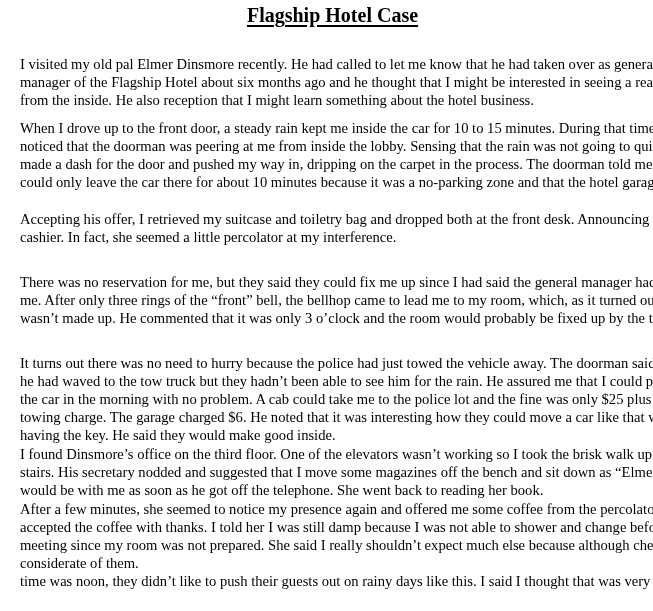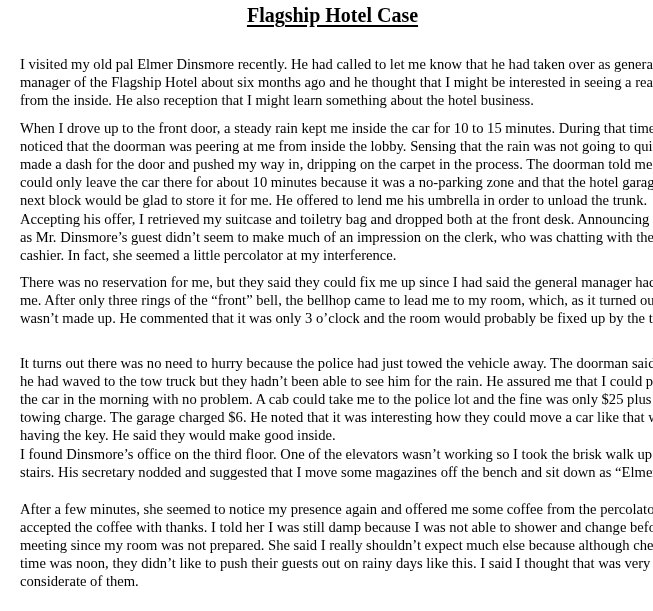--- a/index.html
+++ b/index.html
@@ -60,49 +60,48 @@
     <span class="line">I visited my old pal Elmer Dinsmore recently.  He had called to let me know that he had taken over as general</span>
     <span class="line">manager of the Flagship Hotel about six months ago and he thought that I might be interested in seeing a real hotel</span>
     <span class="line">from the inside.  He also reception that I might learn something about the hotel business.</span>
   </p>
 
   <p class="para" style="top:119px;">
     <span class="line">When I drove up to the front door, a steady rain kept me inside the car for 10 to 15 minutes.  During that time, I</span>
     <span class="line">noticed that the doorman was peering at me from inside the lobby.  Sensing that the rain was not going to quit, I</span>
     <span class="line">made a dash for the door and pushed my way in, dripping on the carpet in the process.  The doorman told me that I</span>
     <span class="line">could only leave the car there for about 10 minutes because it was a no-parking zone and that the hotel garage in the</span>
-    <span class="line">next block would be glad to store it for me.  He offered to lend me his umbrella in order to unload the trunk.</span>
   </p>
 
   <p class="para" style="top:210px;">
     <span class="line">Accepting his offer, I retrieved my suitcase and toiletry bag and dropped both at the front desk. Announcing myself</span>
-    <span class="line">as Mr. Dinsmore’s guest didn’t seem to make much of an impression on the clerk, who was chatting with the</span>
     <span class="line">cashier.  In fact, she seemed a little percolator at my interference.</span>
   </p>
 
   <p class="para" style="top:273px;">
     <span class="line">There was no reservation for me, but they said they could fix me up since I had said the general manager had invited</span>
     <span class="line">me.  After only three rings of the “front” bell, the bellhop came to lead me to my room, which, as it turned out,</span>
     <span class="line">wasn’t made up.  He commented that it was only 3 o’clock and the room would probably be fixed up by the time I</span>
   </p>
 
   <p class="para" style="top:354px;">
     <span class="line">It turns out there was no need to hurry because the police had just towed the vehicle away.  The doorman said that</span>
     <span class="line">he had waved to the tow truck but they hadn’t been able to see him for the rain.  He assured me that I could pick up</span>
     <span class="line">the car in the morning with no problem.  A cab could take me to the police lot and the fine was only $25 plus the</span>
     <span class="line">towing charge.  The garage charged $6.  He noted that it was interesting how they could move a car like that without</span>
     <span class="line">having the key.  He said they would make good inside.</span>
   </p>
 
   <p class="para" style="top:445px;">
     <span class="line">I found Dinsmore’s office on the third floor.  One of the elevators wasn’t working so I took the brisk walk up the</span>
     <span class="line">stairs.  His secretary nodded and suggested that I move some magazines off the bench and sit down as “Elmer”</span>
+    <span class="line">would be with me as soon as he got off the telephone.  She went back to reading her book.</span>
   </p>
 
   <p class="para" style="top:500px;">
     <span class="line">After a few minutes, she seemed to notice my presence again and offered me some coffee from the percolator in the</span>
     <span class="line">accepted the coffee with thanks. I told her I was still damp because I was not able to shower and change before the</span>
     <span class="line">meeting since my room was not prepared.  She said I really shouldn’t expect much else because although checkout</span>
+    <span class="line">considerate of them.</span>
     <span class="line">time was noon, they didn’t like to push their guests out on rainy days like this.  I said I thought that was very</span>
-    <span class="line">considerate of them.</span>
   </p>
 
 </div>
 
 </body></html>

